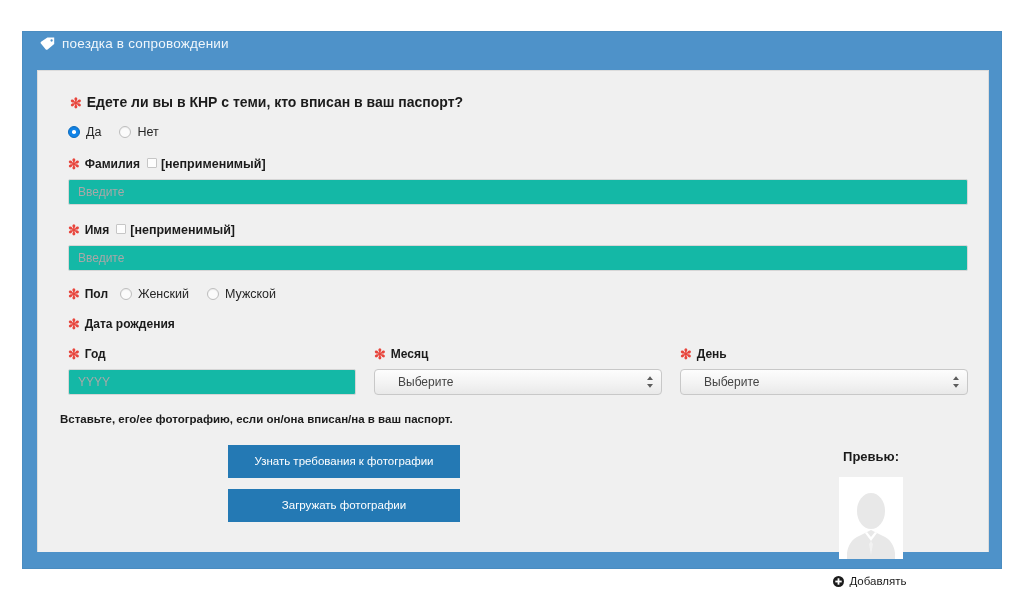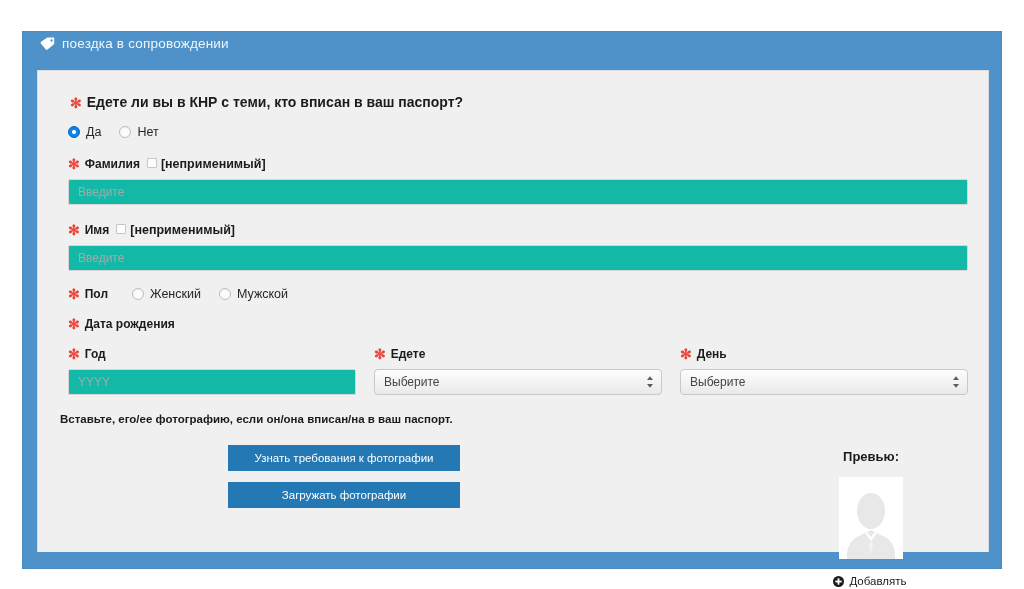--- a/index.html
+++ b/index.html
@@ -140,41 +140,41 @@
     color: #333;
     outline: none;
   }
   .txt-input::placeholder { color: #a8a8a8; }
 
   .gender-row {
     padding: 16px 0 0 10px;
     display: flex;
     align-items: center;
   }
-  .gender-row .lbl { margin-right: 24px; text-align: center; }
+  .gender-row .lbl { margin-right: 12px; text-align: center; }
 
   .dob-row { padding: 13px 0 0 10px; }
 
   
   .date-grid {
     display: flex;
     margin-top: 12px;
     padding-left: 10px;
   }
   .date-col { width: 300px; margin-right: 18px; }
   .date-col:last-child { margin-right: 0; }
   .date-col .dlbl { margin-bottom: 7px; display: block; }
 
   .sel-wrap { position: relative; width: 100%; }
   select.sel {
     -webkit-appearance: none;
     appearance: none;
     width: 100%;
     height: 26px;
-    padding: 0 26px 0 9px;
+    padding: 0 26px 0 23px;
     font-family: "Liberation Sans", sans-serif;
     font-size: 12px;
     color: #444;
     border: 1px solid #c8c8c8;
     border-radius: 4px;
     background: linear-gradient(to bottom, #fdfdfd 0%, #f3f3f3 55%, #e9e9e9 100%);
     outline: none;
   }
   .stepper {
     position: absolute;
@@ -188,21 +188,21 @@
   .photo-note {
     padding: 18px 0 0 2px;
     font-size: 11.5px;
     color: #1b1b1b;
     font-weight: 700;
   }
   .photo-area { position: relative; height: 150px; }
   .btn {
     display: block;
     width: 232px;
-    height: 26px;
+    height: 33px;
     margin: 0 0 11px 170px;
     background: #2479b4;
     border: none;
     color: #ffffff;
     font-family: "Liberation Sans", sans-serif;
     font-size: 11.5px;
     text-align: center;
     line-height: 21px;
     cursor: pointer;
     padding: 0;
@@ -305,21 +305,21 @@
       <span class="req">✻</span><span class="lbl">Дата рождения</span>
     </div>
 
     <div class="date-grid">
       <div class="date-col">
         <span class="dlbl"><span class="req">✻</span><span class="lbl">Год</span></span>
         <input class="txt-input" style="margin-top: 0px;" type="text" placeholder="YYYY">
       </div>
 
       <div class="date-col">
-        <span class="dlbl"><span class="req">✻</span><span class="lbl">Едете</span></span>
+        <span class="dlbl"><span class="req">✻</span><span class="lbl">Месяц</span></span>
         <div class="sel-wrap">
           <select class="sel">
             <option>Выберите</option>
           </select>
           <span class="stepper">
             <svg width="8" height="14" viewBox="0 0 8 14">
               <path d="M4 1.2 L7 5 L1 5 Z" fill="#5c5c5c"></path>
               <path d="M4 12.8 L1 9 L7 9 Z" fill="#5c5c5c"></path>
             </svg>
           </span>

